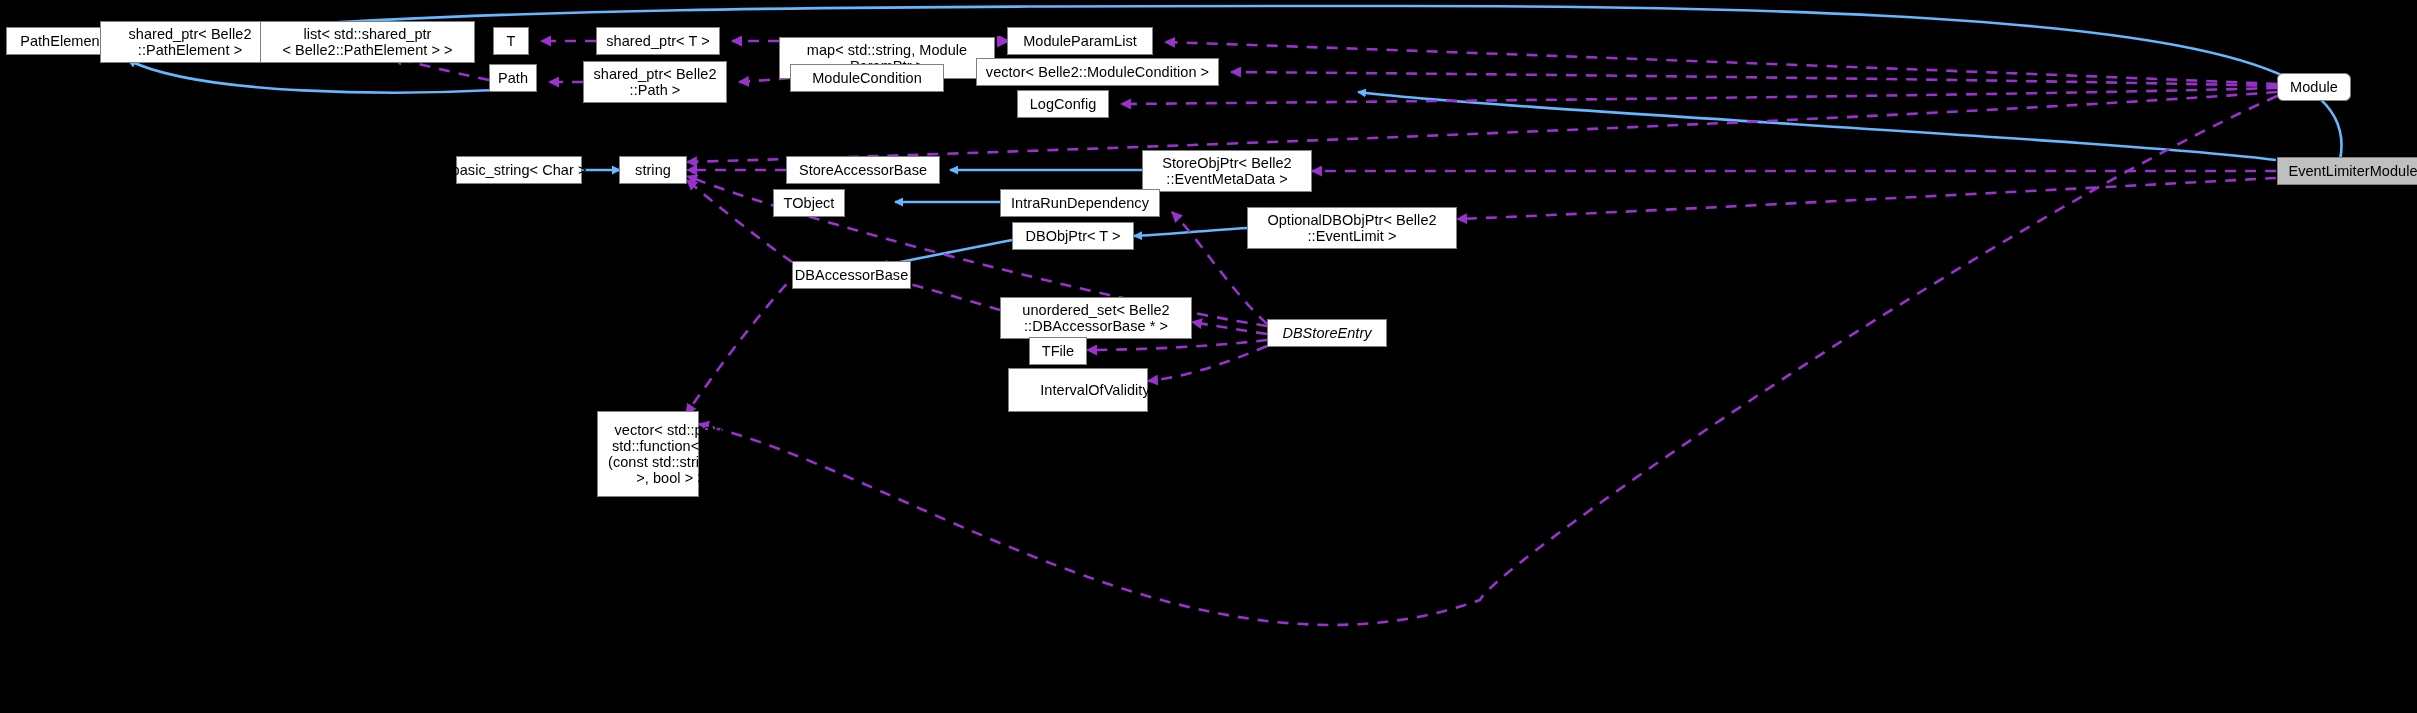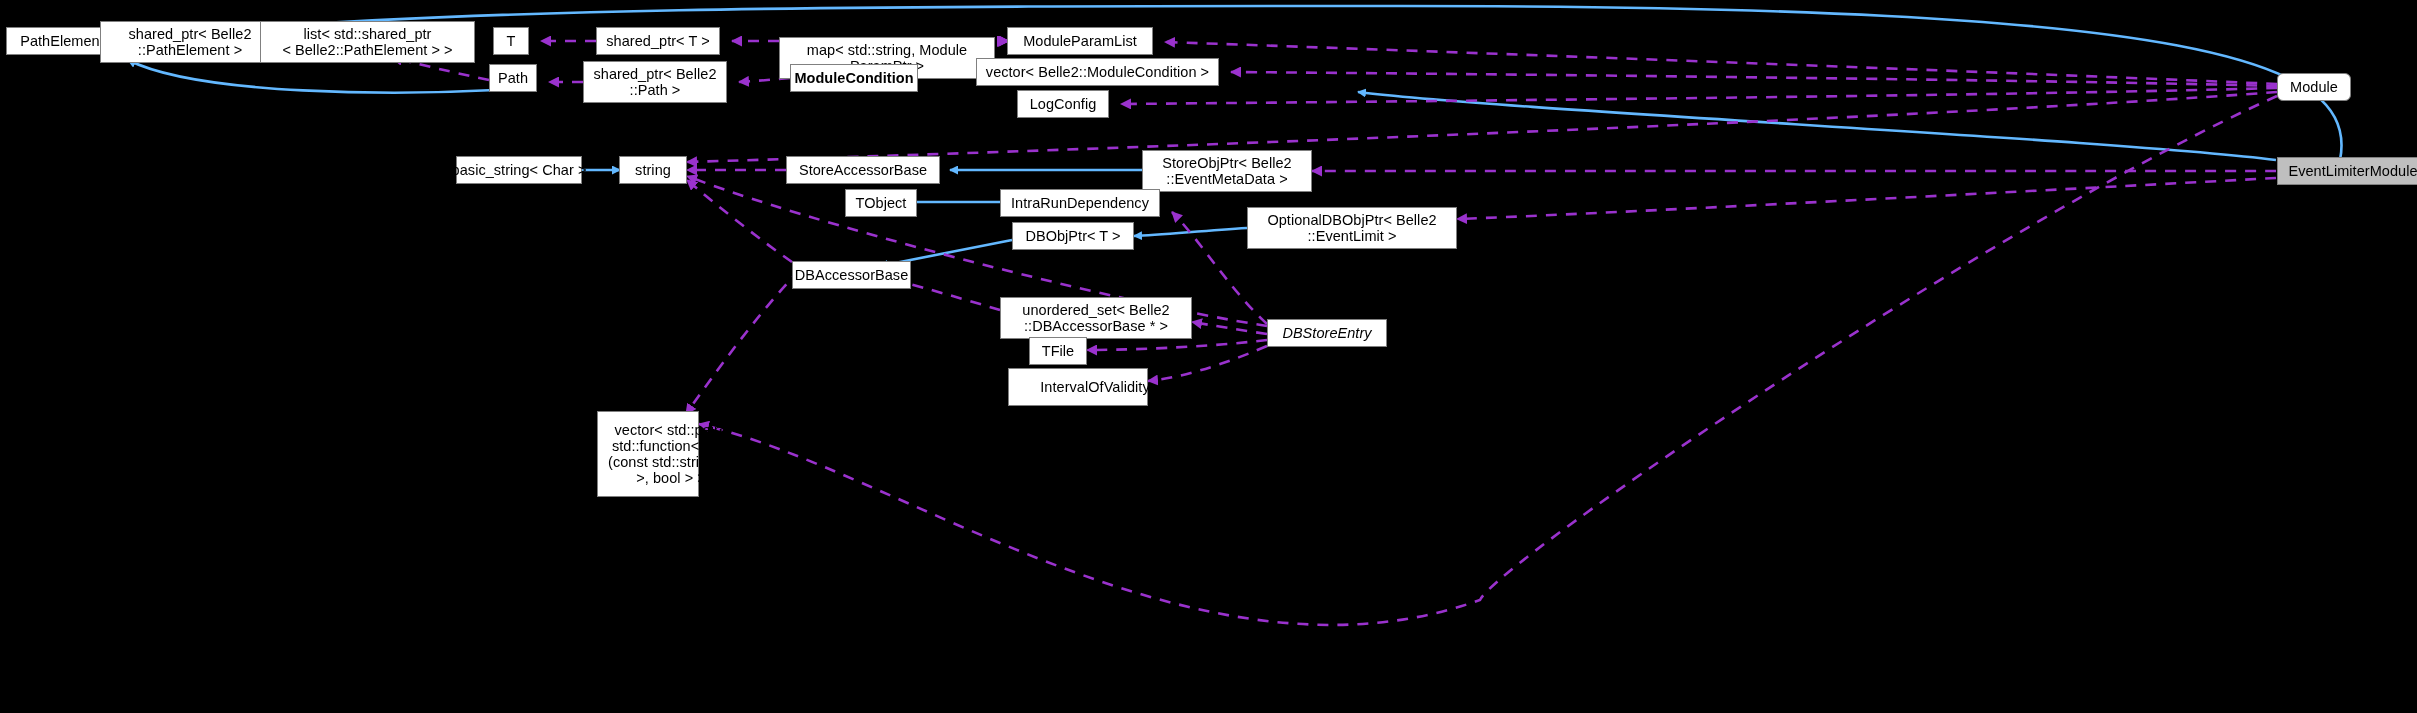--- a/index.html
+++ b/index.html
@@ -127,57 +127,57 @@
   <div class="node" style="left:779px;top:37px;width:216px;height:42px;">map&lt; std::string, Module
 ParamPtr &gt;</div>
 
   <div class="node" style="left:1007px;top:27px;width:146px;height:28px;">ModuleParamList</div>
 
   <div class="node" style="left:489px;top:64px;width:48px;height:28px;">Path</div>
 
   <div class="node" style="left:583px;top:61px;width:144px;height:42px;">shared_ptr&lt; Belle2
 ::Path &gt;</div>
 
-  <div class="node" style="left:790px;top:64px;width:128px;height:28px;font-weight:bold;">ModuleCondition</div>
+  <div class="node" style="left:790px;top:64px;width:154px;height:28px;">ModuleCondition</div>
 
   <div class="node" style="left:976px;top:58px;width:243px;height:28px;">vector&lt; Belle2::ModuleCondition &gt;</div>
 
   <div class="node" style="left:1017px;top:90px;width:92px;height:28px;">LogConfig</div>
 
   <div class="node" style="left:2277px;top:73px;width:74px;height:28px;border-radius:6px;">Module</div>
 
   <div class="node" style="left:456px;top:156px;width:126px;height:28px;">basic_string&lt; Char &gt;</div>
 
   <div class="node" style="left:619px;top:156px;width:68px;height:28px;">string</div>
 
   <div class="node" style="left:786px;top:156px;width:154px;height:28px;">StoreAccessorBase</div>
 
   <div class="node" style="left:1142px;top:150px;width:170px;height:42px;">StoreObjPtr&lt; Belle2
 ::EventMetaData &gt;</div>
 
   <div class="node highlight" style="left:2277px;top:157px;width:152px;height:28px;">EventLimiterModule</div>
 
-  <div class="node" style="left:845px;top:189px;width:72px;height:28px;">TObject</div>
+  <div class="node" style="left:773px;top:189px;width:72px;height:28px;">TObject</div>
 
   <div class="node" style="left:1000px;top:189px;width:160px;height:28px;">IntraRunDependency</div>
 
   <div class="node" style="left:1247px;top:207px;width:210px;height:42px;">OptionalDBObjPtr&lt; Belle2
 ::EventLimit &gt;</div>
 
   <div class="node" style="left:1012px;top:222px;width:122px;height:28px;">DBObjPtr&lt; T &gt;</div>
 
   <div class="node" style="left:792px;top:261px;width:119px;height:28px;">DBAccessorBase</div>
 
   <div class="node" style="left:1000px;top:297px;width:192px;height:42px;">unordered_set&lt; Belle2
 ::DBAccessorBase * &gt;</div>
 
   <div class="node" style="left:1267px;top:319px;width:120px;height:28px;font-style:italic;">DBStoreEntry</div>
 
   <div class="node" style="left:1029px;top:337px;width:58px;height:28px;">TFile</div>
 
-  <div class="node" style="left:1008px;top:368px;width:140px;height:38px;padding-left:34px;">IntervalOfValidity</div>
+  <div class="node" style="left:1008px;top:368px;width:140px;height:44px;padding-left:34px;">IntervalOfValidity</div>
 
   <div class="node" style="left:597px;top:411px;width:102px;height:86px;padding-left:46px;">vector&lt; std::pair&lt;
 std::function&lt; void
 (const std::string &amp;)
 &gt;, bool &gt; &gt;</div>
 
 </div>
 
 </body></html>

